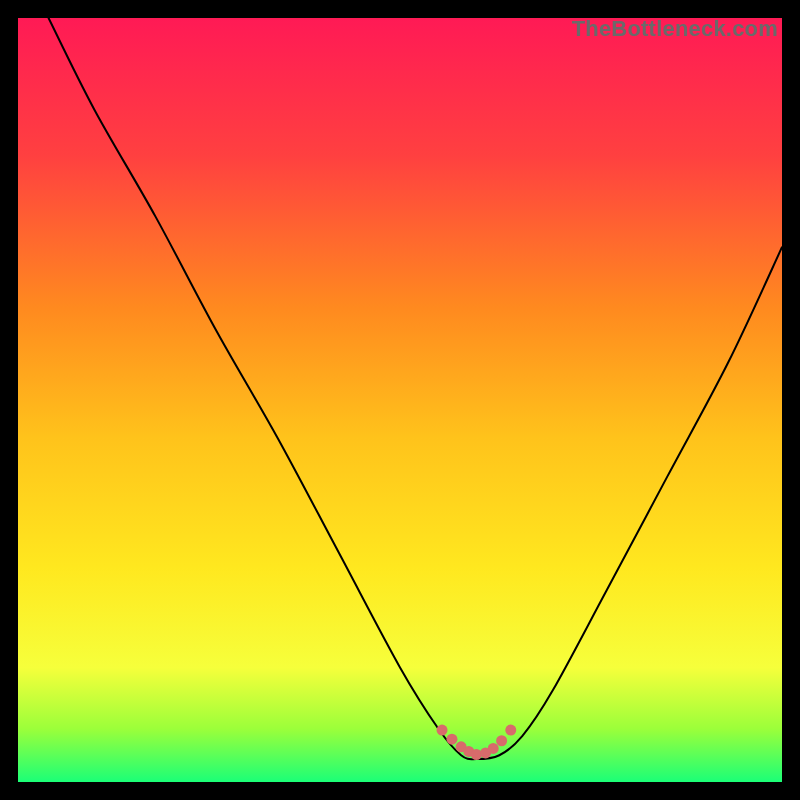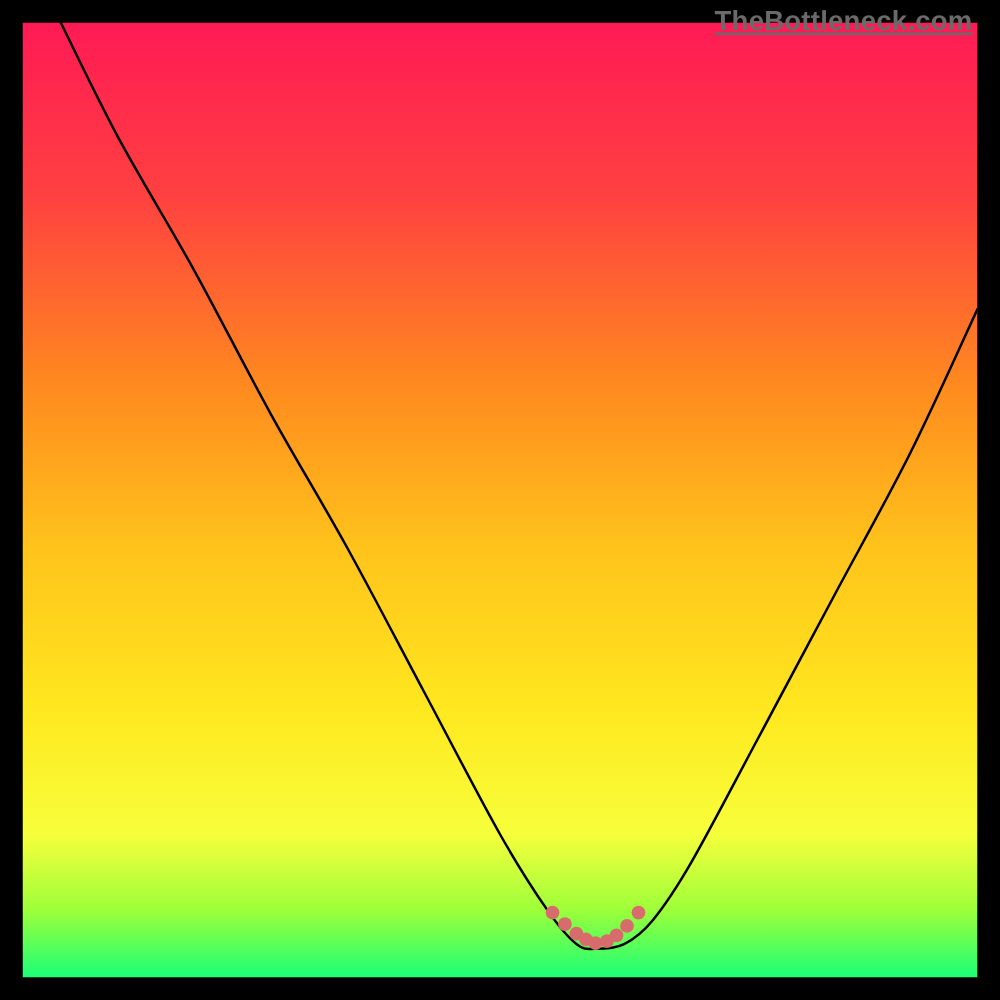--- a/index.html
+++ b/index.html
@@ -20,29 +20,28 @@
   }
   .plot {
     position: absolute;
     left: 0;
     top: 0;
     width: 764px;
     height: 764px;
   }
   .watermark {
     position: absolute;
-    top: 4px;
+    top: 16px;
     right: 22px;
     font-family: Arial, Helvetica, sans-serif;
     font-size: 22px;
     font-weight: 600;
     color: #6a6a6a;
     letter-spacing: 0.2px;
     user-select: none;
-    text-decoration: underline;
   }
 </style>
 </head>
 <body>
 
 <div class="frame">
   <svg class="plot" viewBox="0 0 764 764" preserveAspectRatio="none">
     <defs>
       <linearGradient id="bg-grad" x1="0" y1="0" x2="0" y2="1">
           <stop offset="0%" stop-color="#ff1a55"></stop>

